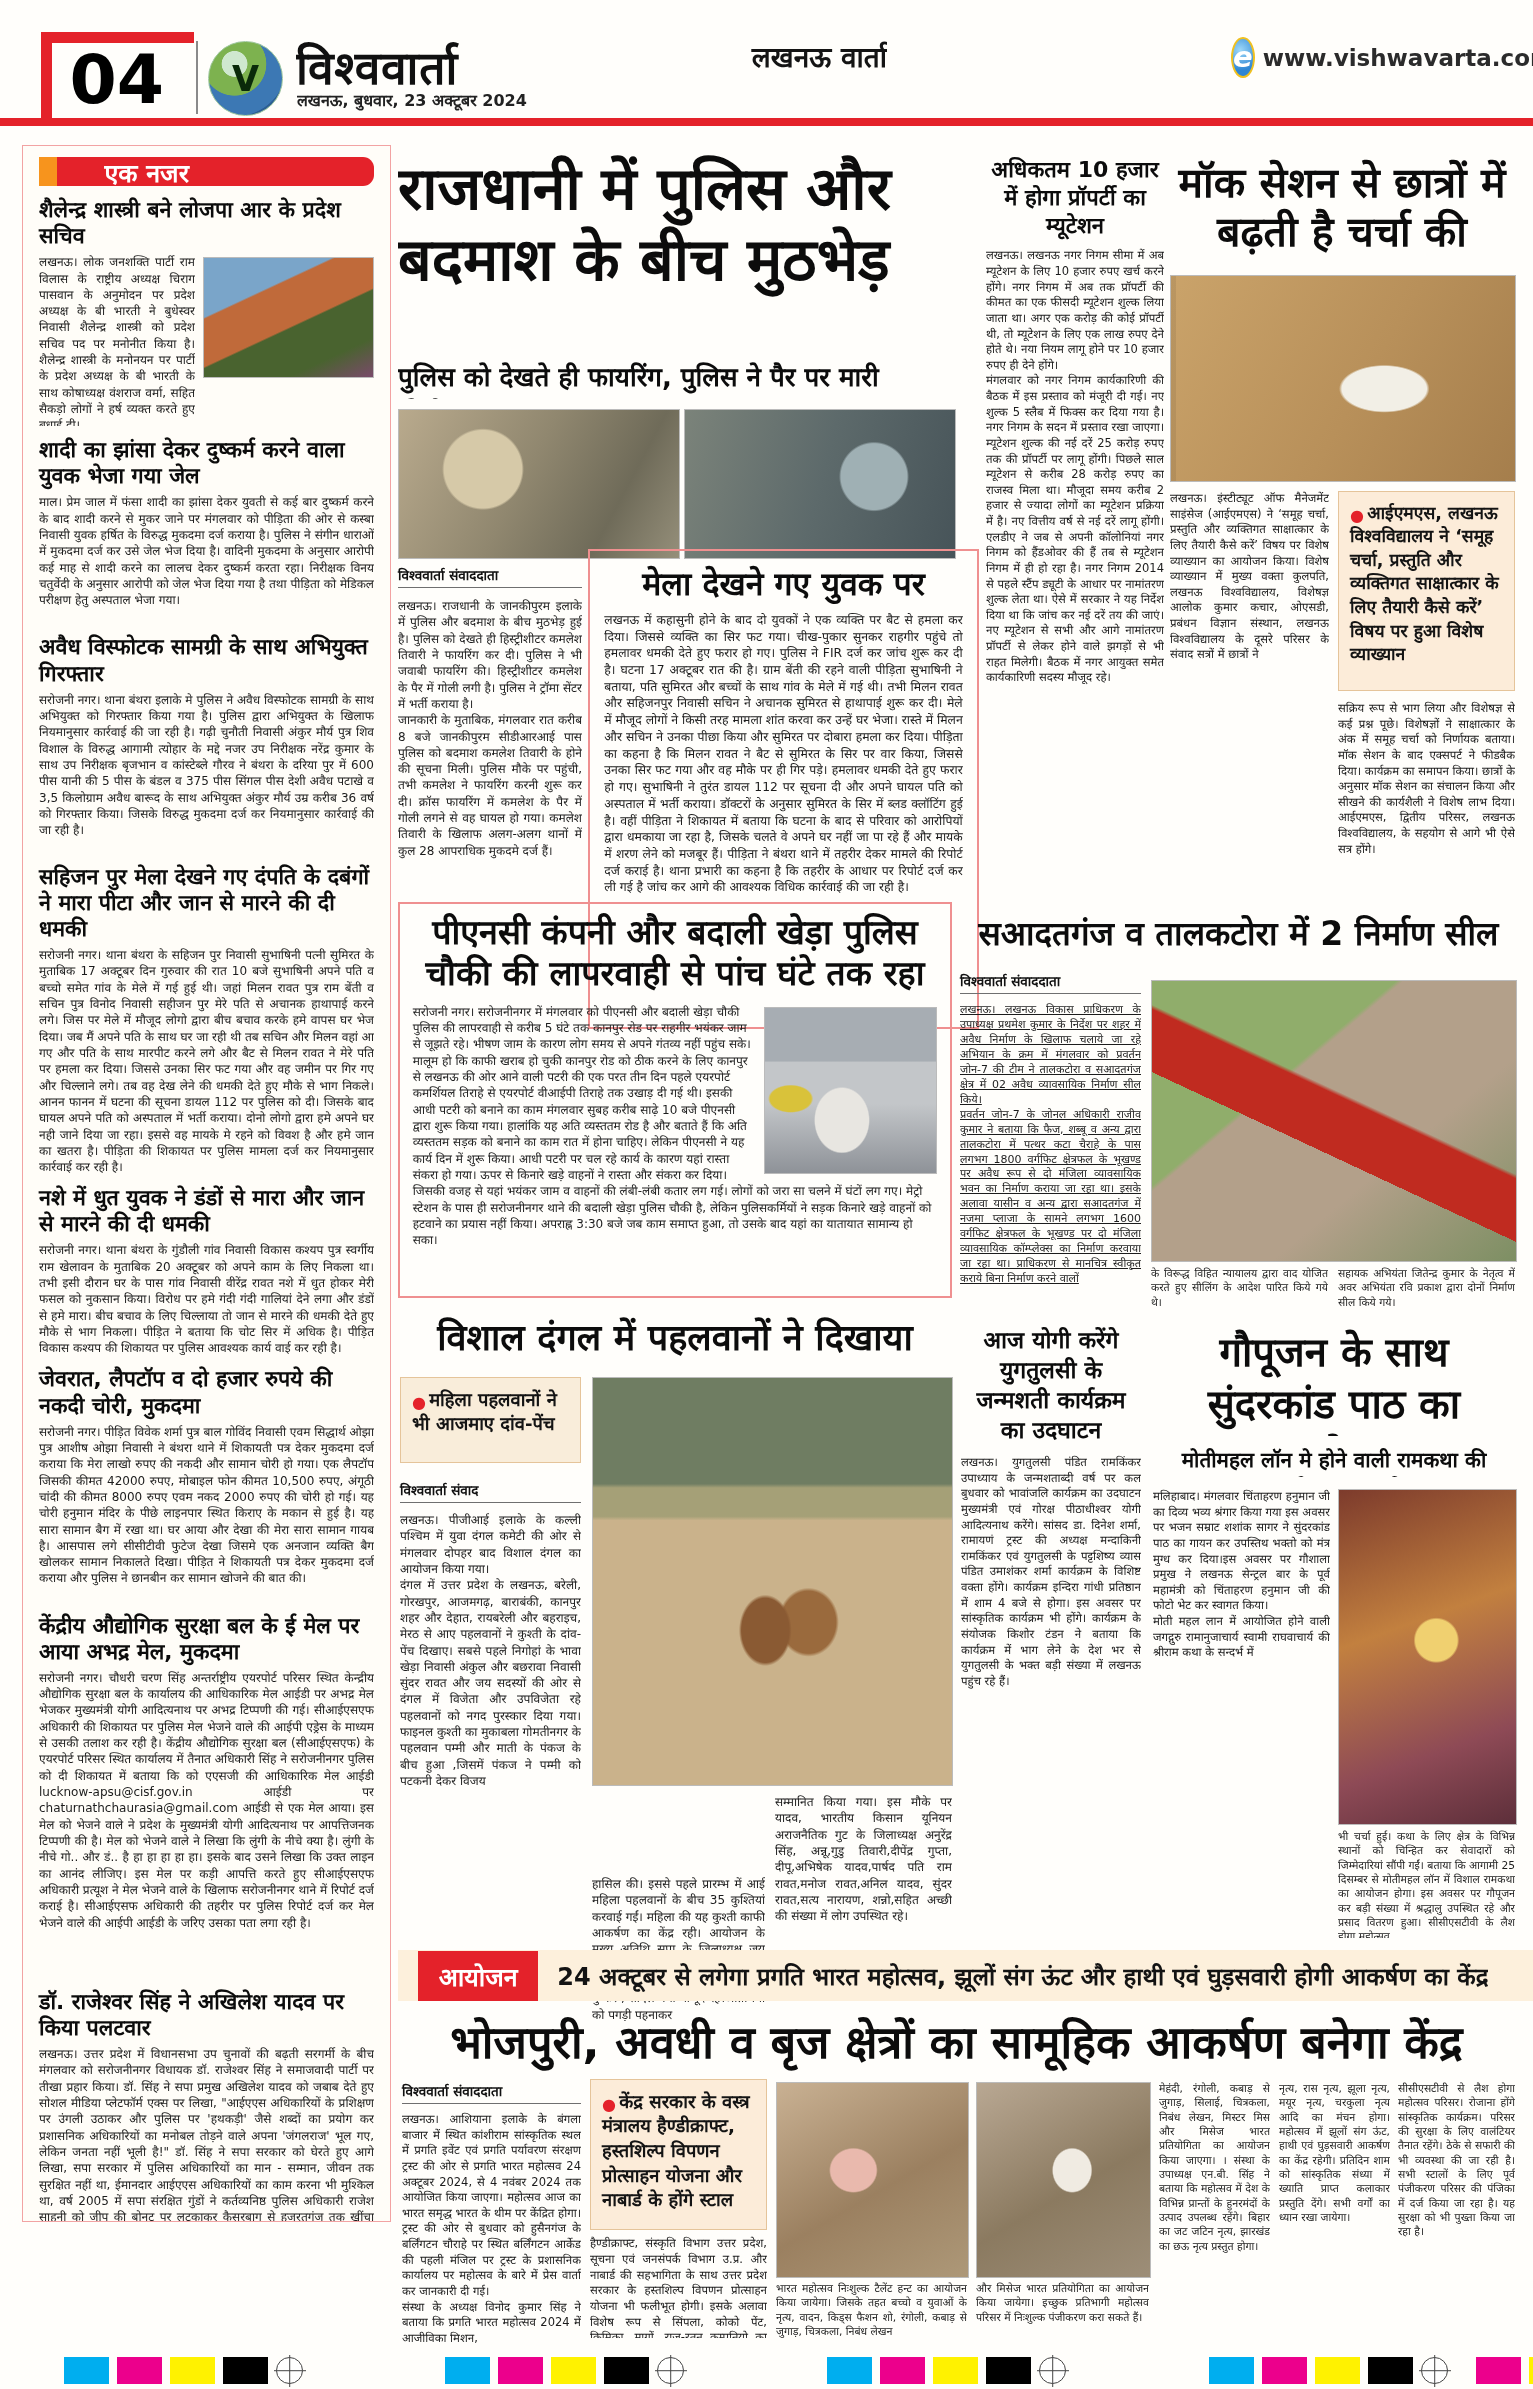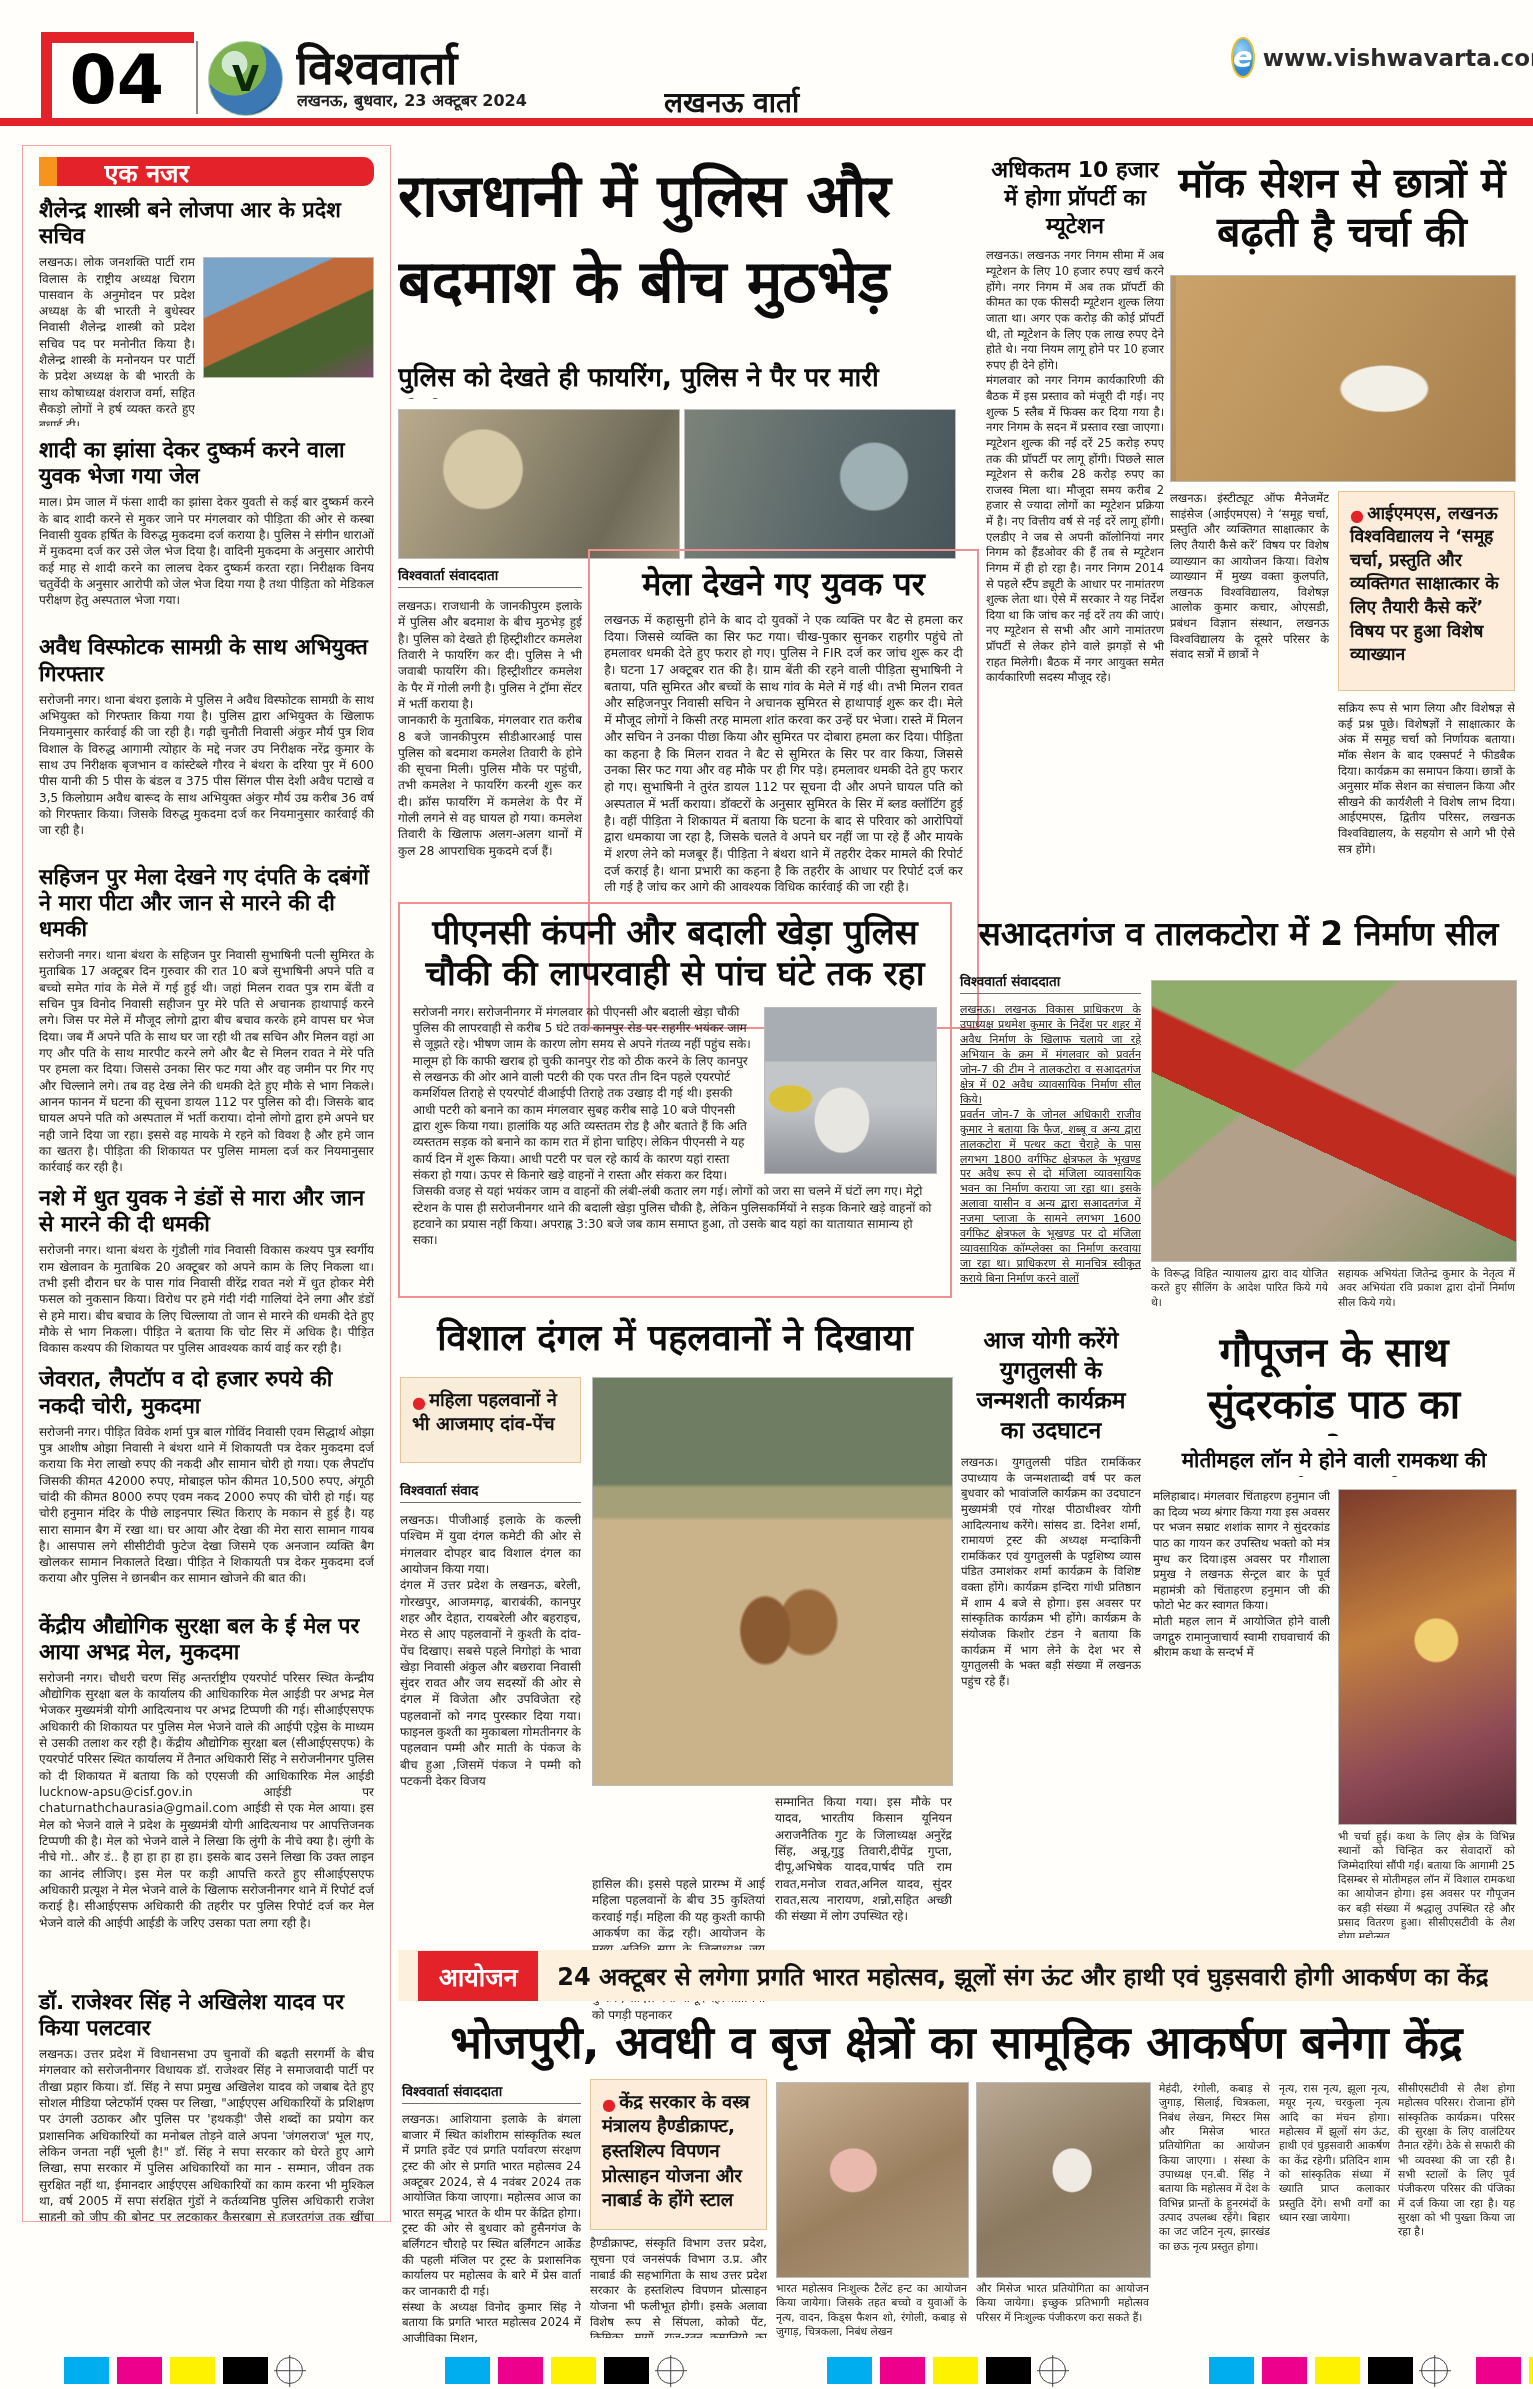--- a/index.html
+++ b/index.html
@@ -75,21 +75,21 @@
   <div class="abs" style="left:0;top:0;width:1533px;height:118px;">
     <div class="abs bracket" style="left:41px;top:32px;width:142px;height:83px;">
       <div class="page-no" style="padding:3.2px 0 0 17.5px;">04</div>
     </div>
     <div class="abs" style="left:196px;top:41px;width:1.6px;height:73px;background:#8a8a8a;"></div>
     <div class="abs logo" style="left:208px;top:41px;width:73px;height:73px;">
       <span>V</span>
     </div>
     <div class="abs masthead-name" style="left:296px;top:35px;width:413px;height:52px;overflow:hidden;">विश्ववार्ता</div>
     <div class="abs dateline" style="left:297px;top:89px;width:413px;height:24px;overflow:hidden;">लखनऊ,   बुधवार, 23 अक्टूबर 2024</div>
-    <div class="abs" style="left:664px;top:37px;width:207px;height:37px;font-size:28px;font-weight:800;text-align:left;overflow:hidden;margin-top:45px;">लखनऊ वार्ता</div>
+    <div class="abs" style="left:680px;top:37px;width:207px;height:37px;font-size:28px;font-weight:800;text-align:right;overflow:hidden;">लखनऊ वार्ता</div>
     <div class="abs" style="left:1231px;top:37px;width:286px;height:41px;display:flex;align-items:center;gap:8px;">
       <span class="e-icon">e</span>
       <span style="font-size:23px;font-weight:800;color:#2b2b2b;">www.vishwavarta.com</span>
     </div>
     <div class="abs red-rule" style="left:0;top:118px;width:1533px;height:8px;"></div>
   </div>
 
   <div class="abs sidebar" style="left:22px;top:145px;width:369px;height:2077px;">
     <div class="eknajar">
       <div class="org"></div>
@@ -131,21 +131,21 @@
       <div class="sb-hl">केंद्रीय औद्योगिक सुरक्षा बल के ई मेल पर आया अभद्र मेल, मुकदमा</div>
       <div class="bt" style="height:308px;">सरोजनी नगर। चौधरी चरण सिंह अन्तर्राष्ट्रीय एयरपोर्ट परिसर स्थित केन्द्रीय औद्योगिक सुरक्षा बल के कार्यालय की आधिकारिक मेल आईडी पर अभद्र मेल भेजकर मुख्यमंत्री योगी आदित्यनाथ पर अभद्र टिप्पणी की गई। सीआईएसएफ अधिकारी की शिकायत पर पुलिस मेल भेजने वाले की आईपी एड्रेस के माध्यम से उसकी तलाश कर रही है। केंद्रीय औद्योगिक सुरक्षा बल (सीआईएसएफ) के एयरपोर्ट परिसर स्थित कार्यालय में तैनात अधिकारी सिंह ने सरोजनीनगर पुलिस को दी शिकायत में बताया कि को एएसजी की आधिकारिक मेल आईडी lucknow-apsu@cisf.gov.in आईडी पर chaturnathchaurasia@gmail.com आईडी से एक मेल आया। इस मेल को भेजने वाले ने प्रदेश के मुख्यमंत्री योगी आदित्यनाथ पर आपत्तिजनक टिप्पणी की है। मेल को भेजने वाले ने लिखा कि लुंगी के नीचे क्या है। लुंगी के नीचे गो.. और डं.. है हा हा हा हा हा। इसके बाद उसने लिखा कि उक्त लाइन का आनंद लीजिए। इस मेल पर कड़ी आपत्ति करते हुए सीआईएसएफ अधिकारी प्रत्यूश ने मेल भेजने वाले के खिलाफ सरोजनीनगर थाने में रिपोर्ट दर्ज कराई है। सीआईएसफ अधिकारी की तहरीर पर पुलिस रिपोर्ट दर्ज कर मेल भेजने वाले की आईपी आईडी के जरिए उसका पता लगा रही है।</div>
     </div>
 
     <div class="sb-art">
       <div class="sb-hl">डॉ. राजेश्वर सिंह ने अखिलेश यादव पर किया पलटवार</div>
       <div class="bt" style="height:342px;">लखनऊ। उत्तर प्रदेश में विधानसभा उप चुनावों की बढ़ती सरगर्मी के बीच मंगलवार को सरोजनीनगर विधायक डॉ. राजेश्वर सिंह ने समाजवादी पार्टी पर तीखा प्रहार किया। डॉ. सिंह ने सपा प्रमुख अखिलेश यादव को जबाब देते हुए सोशल मीडिया प्लेटफॉर्म एक्स पर लिखा, "आईएएस अधिकारियों के प्रशिक्षण पर उंगली उठाकर और पुलिस पर 'हथकड़ी' जैसे शब्दों का प्रयोग कर प्रशासनिक अधिकारियों का मनोबल तोड़ने वाले अपना 'जंगलराज' भूल गए, लेकिन जनता नहीं भूली है!" डॉ. सिंह ने सपा सरकार को घेरते हुए आगे लिखा, सपा सरकार में पुलिस अधिकारियों का मान - सम्मान, जीवन तक सुरक्षित नहीं था, ईमानदार आईएएस अधिकारियों का काम करना भी मुश्किल था, वर्ष 2005 में सपा संरक्षित गुंडों ने कर्तव्यनिष्ठ पुलिस अधिकारी राजेश साहनी को जीप की बोनट पर लटकाकर कैसरबाग से हजरतगंज तक खींचा था, वर्ष 2013 में सपा संरक्षण में कुंडा सीओ जिया उल हक की हत्या की गई, ऐसे ही मथुरा एसपी सिटी मुकुल द्विवेदी की हत्या हुई थी। आईएएस अधिकारियों पर की गयी कार्रवाइयों पर आगे लिखा वर्ष 2013 में ही सपा सरकार ने मस्जिद की अवैध दीवार गिरवाने पर कर्तव्यनिष्ठ अधिकारी दुर्गाशक्ति नागपाल को निलंबित किया, यही नहीं निलंबन को सही ठहराते हुए केंद्र से सभी IAS अधिकारियों को वापस बुला लेने की असंवैधानिक मांग तक की।</div>
     </div>
   </div>
 
-  <div class="abs hl" style="left:398px;top:153px;width:515px;height:200px;font-size:59px;line-height:86px;">राजधानी में पुलिस और बदमाश के बीच मुठभेड़</div>
+  <div class="abs hl" style="left:398px;top:153px;width:515px;height:200px;font-size:59px;line-height:71px;">राजधानी में पुलिस और बदमाश के बीच मुठभेड़</div>
   <div class="abs hl" style="left:398px;top:358px;width:525px;height:41px;font-size:26px;">पुलिस को देखते ही फायरिंग, पुलिस ने पैर पर मारी गोली</div>
   <div class="abs photo ph-cctv1" style="left:398px;top:409px;width:280px;height:148px;"></div>
   <div class="abs photo ph-cctv2" style="left:684px;top:409px;width:270px;height:148px;"></div>
   <div class="abs byline" style="left:398px;top:566px;width:184px;">विश्ववार्ता संवाददाता</div>
   <div class="abs bt" style="left:398px;top:598px;width:184px;height:429px;">लखनऊ। राजधानी के जानकीपुरम इलाके में पुलिस और बदमाश के बीच मुठभेड़ हुई है। पुलिस को देखते ही हिस्ट्रीशीटर कमलेश तिवारी ने फायरिंग कर दी। पुलिस ने भी जवाबी फायरिंग की। हिस्ट्रीशीटर कमलेश के पैर में गोली लगी है। पुलिस ने ट्रॉमा सेंटर में भर्ती कराया है।
 जानकारी के मुताबिक, मंगलवार रात करीब 8 बजे जानकीपुरम सीडीआरआई पास पुलिस को बदमाश कमलेश तिवारी के होने की सूचना मिली। पुलिस मौके पर पहुंची, तभी कमलेश ने फायरिंग करनी शुरू कर दी। क्रॉस फायरिंग में कमलेश के पैर में गोली लगने से वह घायल हो गया। कमलेश तिवारी के खिलाफ अलग-अलग थानों में कुल 28 आपराधिक मुकदमे दर्ज हैं।</div>
 
   <div class="abs redbox" style="left:588px;top:549px;width:391px;height:480px;box-sizing:border-box;padding:9.5px 14.3px;">
     <div class="hl" style="font-size:32px;text-align:center;height:45px;">मेला देखने गए युवक पर हमला</div>
     <div class="bt" style="font-size:12.3px;height:404px;margin-top:6.4px;">लखनऊ में कहासुनी होने के बाद दो युवकों ने एक व्यक्ति पर बैट से हमला कर दिया। जिससे व्यक्ति का सिर फट गया। चीख-पुकार सुनकर राहगीर पहुंचे तो हमलावर धमकी देते हुए फरार हो गए। पुलिस ने FIR दर्ज कर जांच शुरू कर दी है। घटना 17 अक्टूबर रात की है। ग्राम बेंती की रहने वाली पीड़िता सुभाषिनी ने बताया, पति सुमिरत और बच्चों के साथ गांव के मेले में गई थी। तभी मिलन रावत और सहिजनपुर निवासी सचिन ने अचानक सुमिरत से हाथापाई शुरू कर दी। मेले में मौजूद लोगों ने किसी तरह मामला शांत करवा कर उन्हें घर भेजा। रास्ते में मिलन और सचिन ने उनका पीछा किया और सुमिरत पर दोबारा हमला कर दिया। पीड़िता का कहना है कि मिलन रावत ने बैट से सुमिरत के सिर पर वार किया, जिससे उनका सिर फट गया और वह मौके पर ही गिर पड़े। हमलावर धमकी देते हुए फरार हो गए। सुभाषिनी ने तुरंत डायल 112 पर सूचना दी और अपने घायल पति को अस्पताल में भर्ती कराया। डॉक्टरों के अनुसार सुमिरत के सिर में ब्लड क्लॉटिंग हुई है। वहीं पीड़िता ने शिकायत में बताया कि घटना के बाद से परिवार को आरोपियों द्वारा धमकाया जा रहा है, जिसके चलते वे अपने घर नहीं जा पा रहे हैं और मायके में शरण लेने को मजबूर हैं। पीड़िता ने बंथरा थाने में तहरीर देकर मामले की रिपोर्ट दर्ज कराई है। थाना प्रभारी का कहना है कि तहरीर के आधार पर रिपोर्ट दर्ज कर ली गई है जांच कर आगे की आवश्यक विधिक कार्रवाई की जा रही है।</div>

